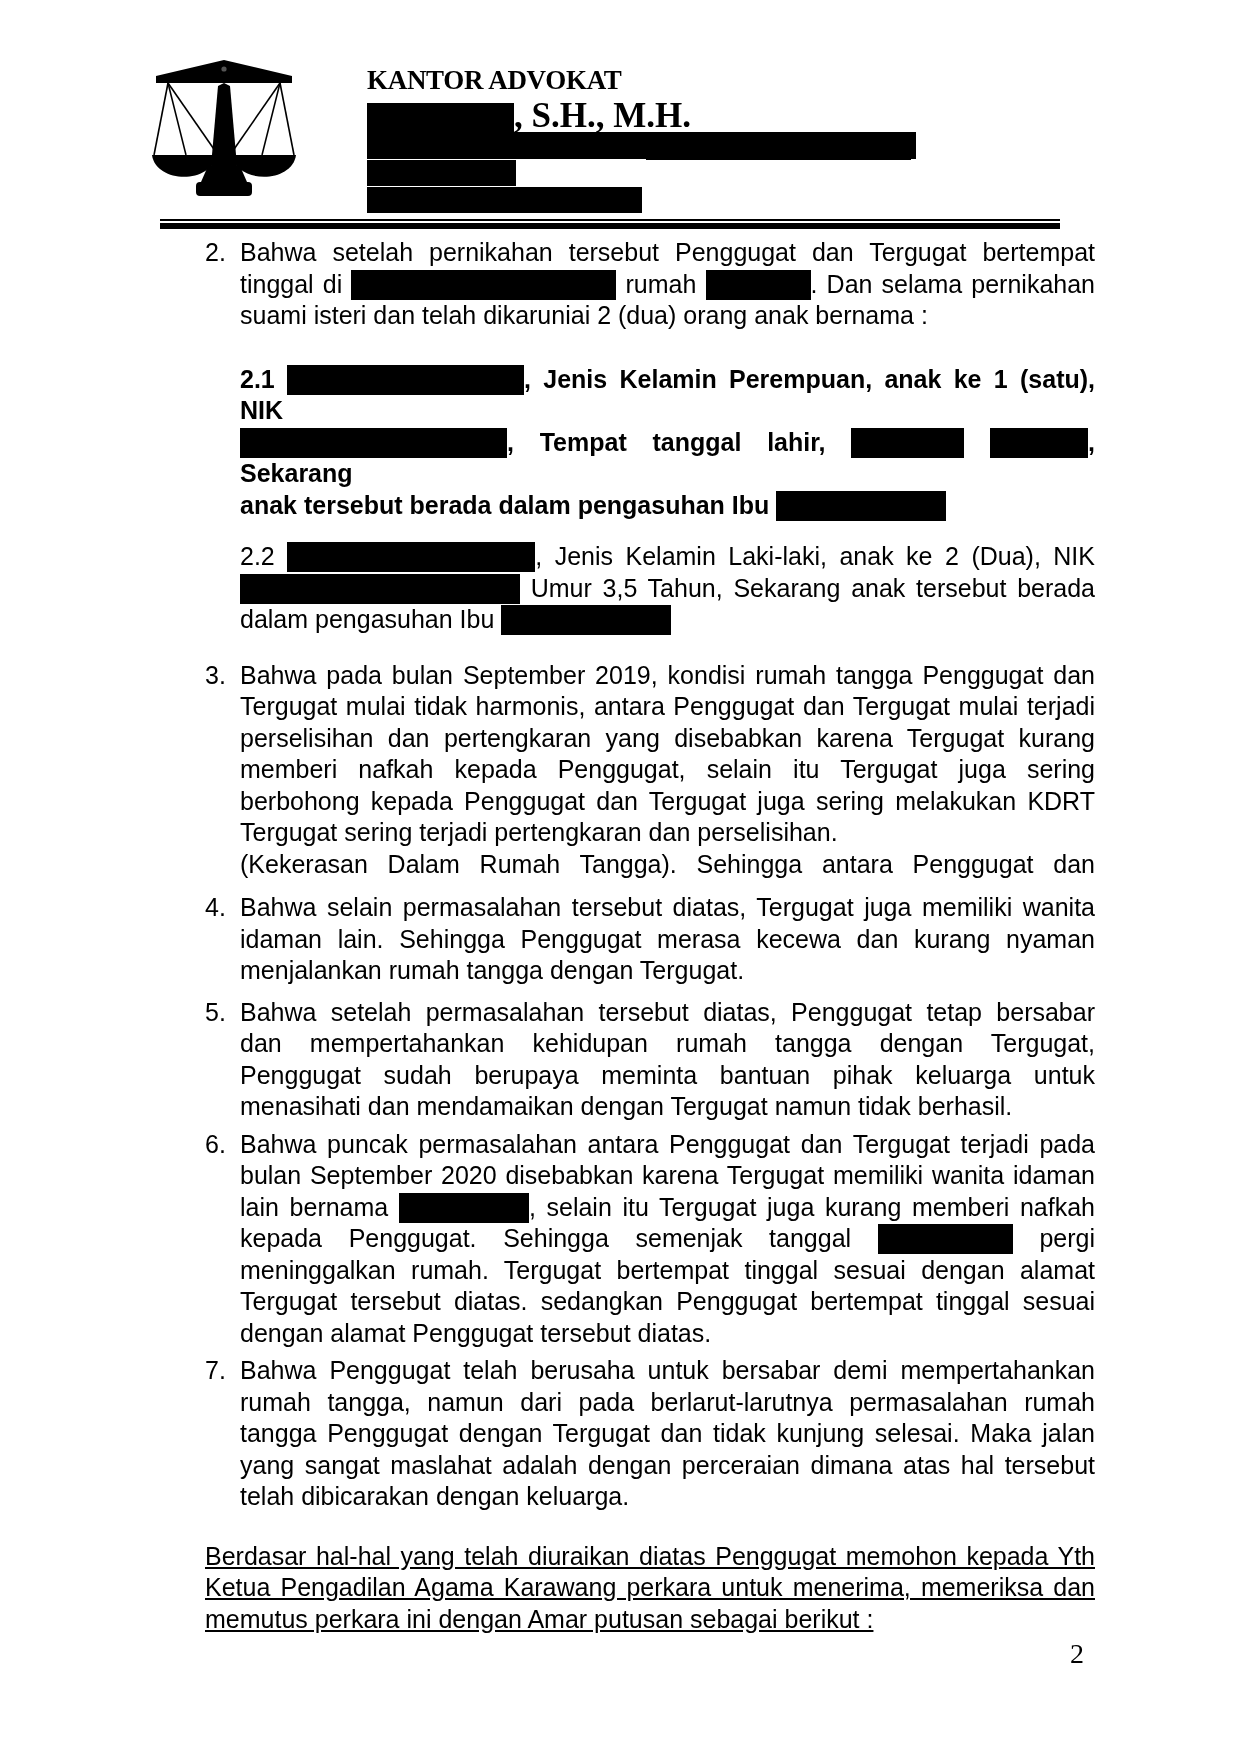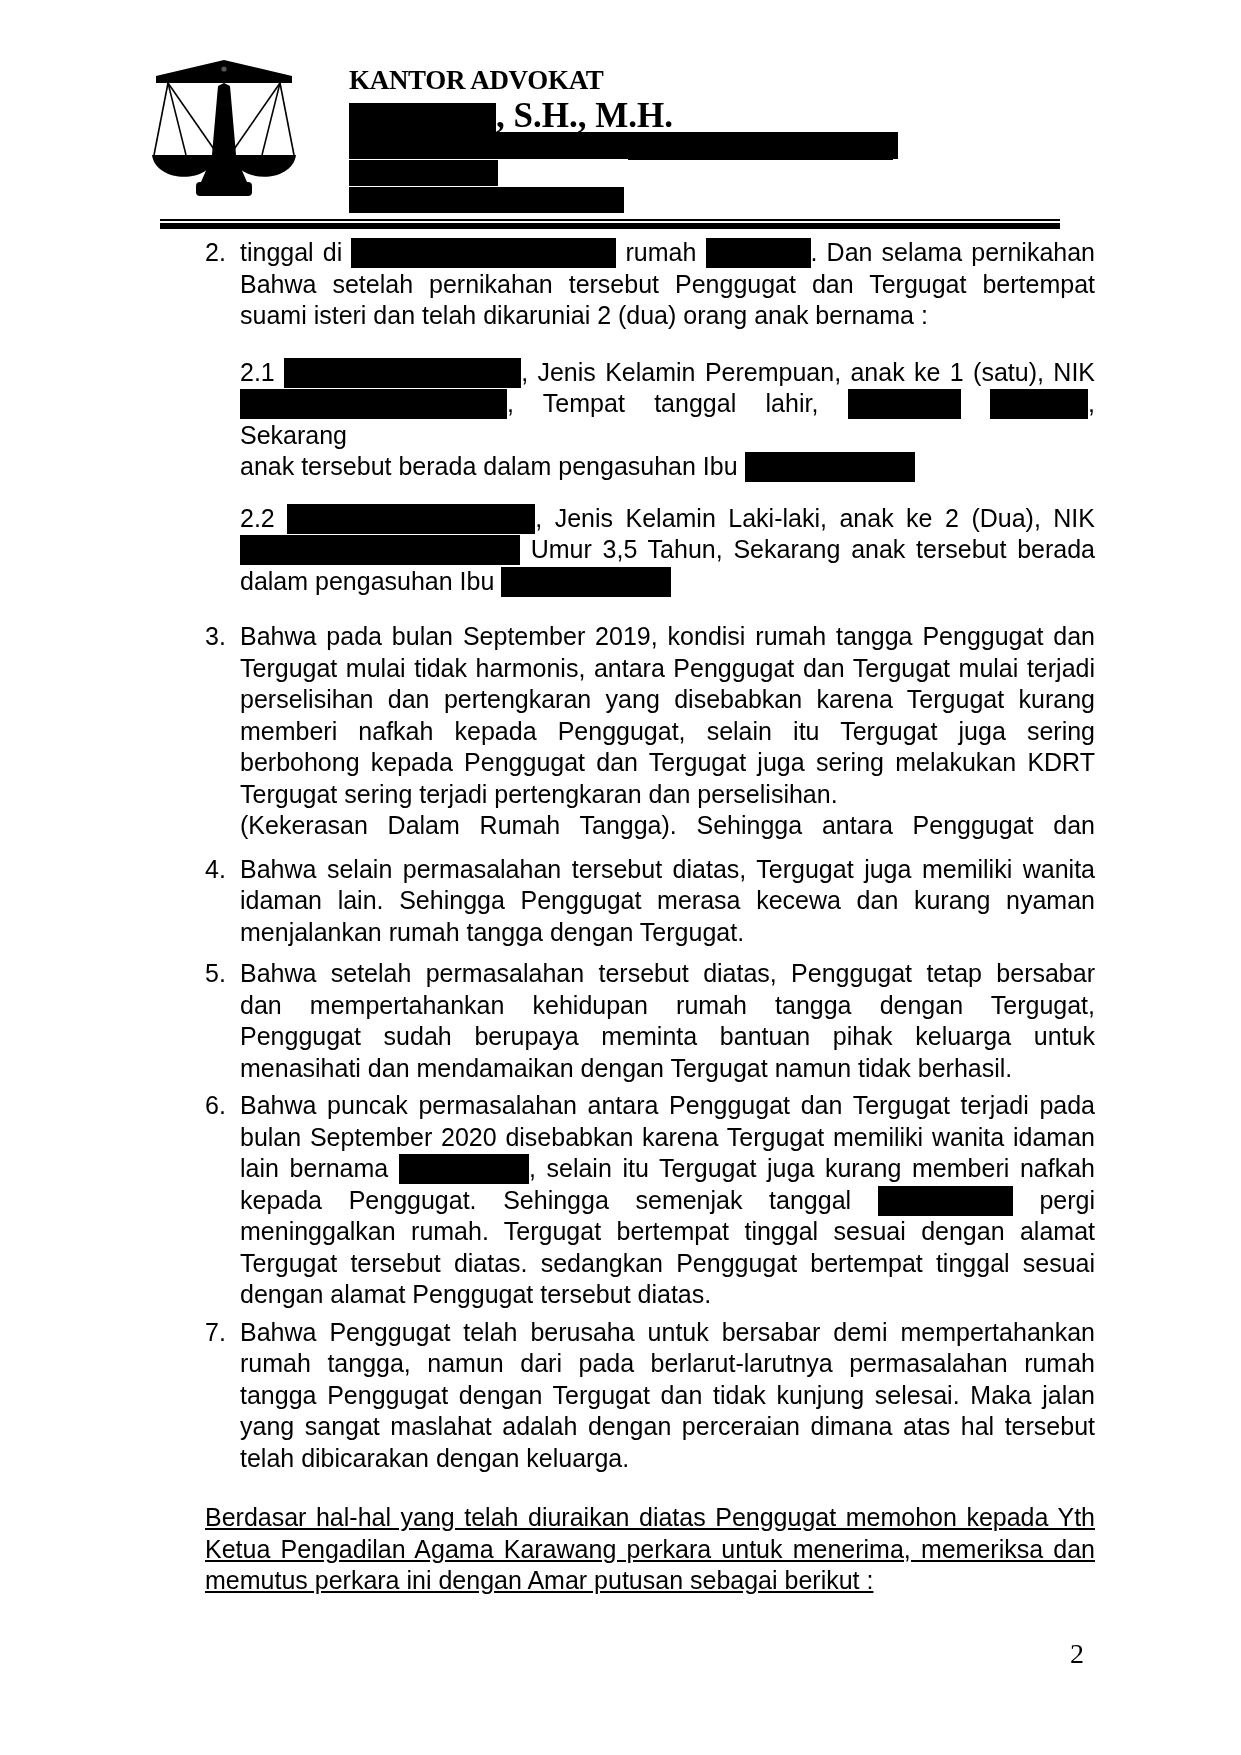--- a/index.html
+++ b/index.html
@@ -7,21 +7,21 @@
     position:relative;
     width:1241px; height:1755px;
     background:#ffffff;
     overflow:hidden;
     font-family:"Liberation Sans","DejaVu Sans",sans-serif;
     color:#000;
   }
 
   
   .logo { position:absolute; left:148px; top:58px; width:152px; height:148px; }
-  .office { position:absolute; left:349px; top:64px; width:760px; }
+  .office { position:absolute; left:367px; top:64px; width:760px; }
   .office-title {
     font-family:"Liberation Serif","DejaVu Serif",serif;
     font-weight:bold; font-size:27px; line-height:32px; letter-spacing:-0.3px;
     white-space:nowrap;
   }
   .office-line { height:34px; white-space:nowrap; }
   .office-suffix {
     font-family:"Liberation Serif","DejaVu Serif",serif;
     font-weight:bold; font-size:35px;
   }
@@ -44,21 +44,21 @@
   .para { margin:0; }
   .para.numbered { display:flex; }
   .para.indented { margin-left:35px; }
   .num { flex:0 0 35px; width:35px; }
   .content { flex:1; min-width:0; }
   .jline { text-align:justify; text-align-last:justify; }
   .jline.lastline { text-align-last:left; }
   .redact { display:inline-block; background:#000; height:30px; vertical-align:-7px; }
 
   
-  .doc > .para:nth-child(2) { margin-top:25px; }
+  .doc > .para:nth-child(2) { margin-top:32px;font-weight:bold; }
   .doc > .para:nth-child(3) { margin-top:20px; }
   .doc > .para:nth-child(4) { margin-top:24px; }
   .doc > .para:nth-child(5) { margin-top:12px; }
   .doc > .para:nth-child(6) { margin-top:10px; }
   .doc > .para:nth-child(7) { margin-top:6px; }
   .doc > .para:nth-child(8) { margin-top:6px; }
   .doc > .para:nth-child(9) { margin-top:28px;text-decoration:underline; }
 
   
   .pageno {
@@ -103,22 +103,22 @@
   </div>
 
   <div class="rule">
     <div class="rule-thick"></div>
   </div>
 
   <div class="doc">
       <div class="para numbered">
         <div class="num">2.</div>
         <div class="content">
+          <div class="jline">Bahwa setelah pernikahan tersebut Penggugat dan Tergugat bertempat</div>
           <div class="jline">tinggal di <span class="redact" style="width: 265px;"></span> rumah <span class="redact" style="width: 105px;"></span>. Dan selama pernikahan</div>
-          <div class="jline">Bahwa setelah pernikahan tersebut Penggugat dan Tergugat bertempat</div>
           <div class="jline lastline">suami isteri dan telah dikaruniai 2 (dua) orang anak bernama :</div>
         </div>
       </div>
       <div class="para indented">
         <div class="jline">2.1 <span class="redact" style="width: 237px;"></span>, Jenis Kelamin Perempuan, anak ke 1 (satu), NIK</div>
         <div class="jline"><span class="redact" style="width: 267px;"></span>, Tempat tanggal lahir, <span class="redact" style="width: 113px;"></span> <span class="redact" style="width: 98px;"></span>, Sekarang</div>
         <div class="jline lastline">anak tersebut berada dalam pengasuhan Ibu <span class="redact" style="width: 170px;"></span></div>
       </div>
       <div class="para indented">
         <div class="jline">2.2 <span class="redact" style="width: 248px;"></span>, Jenis Kelamin Laki-laki, anak ke 2 (Dua), NIK</div>

